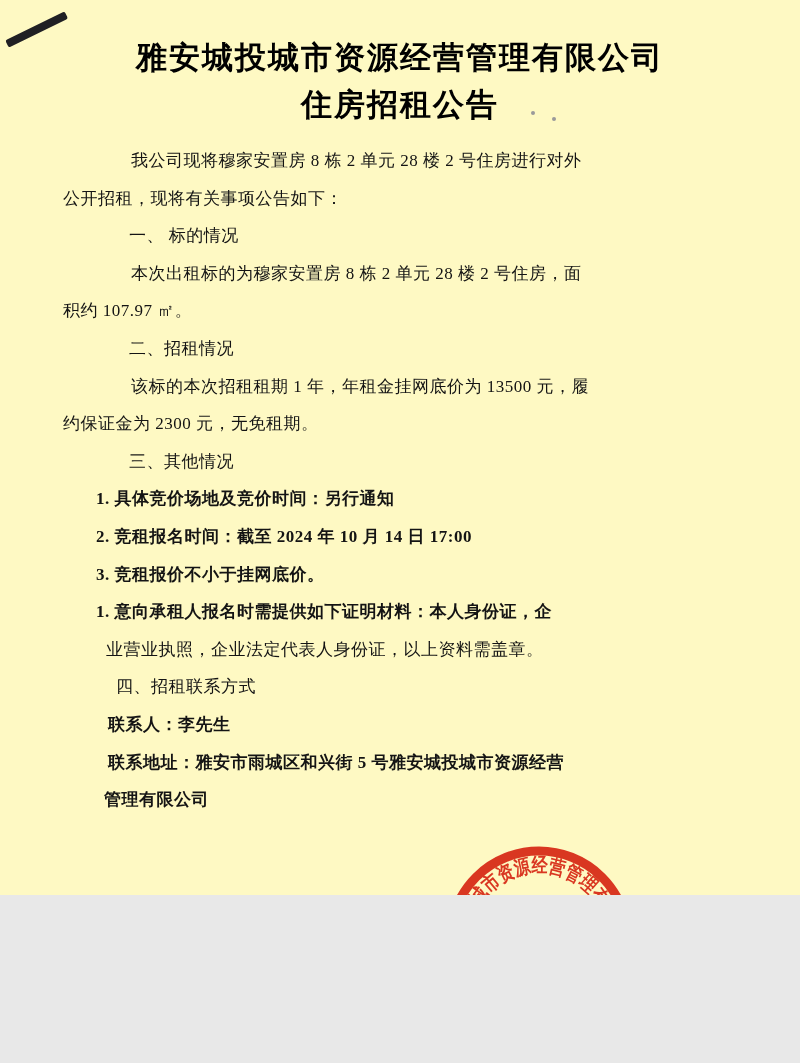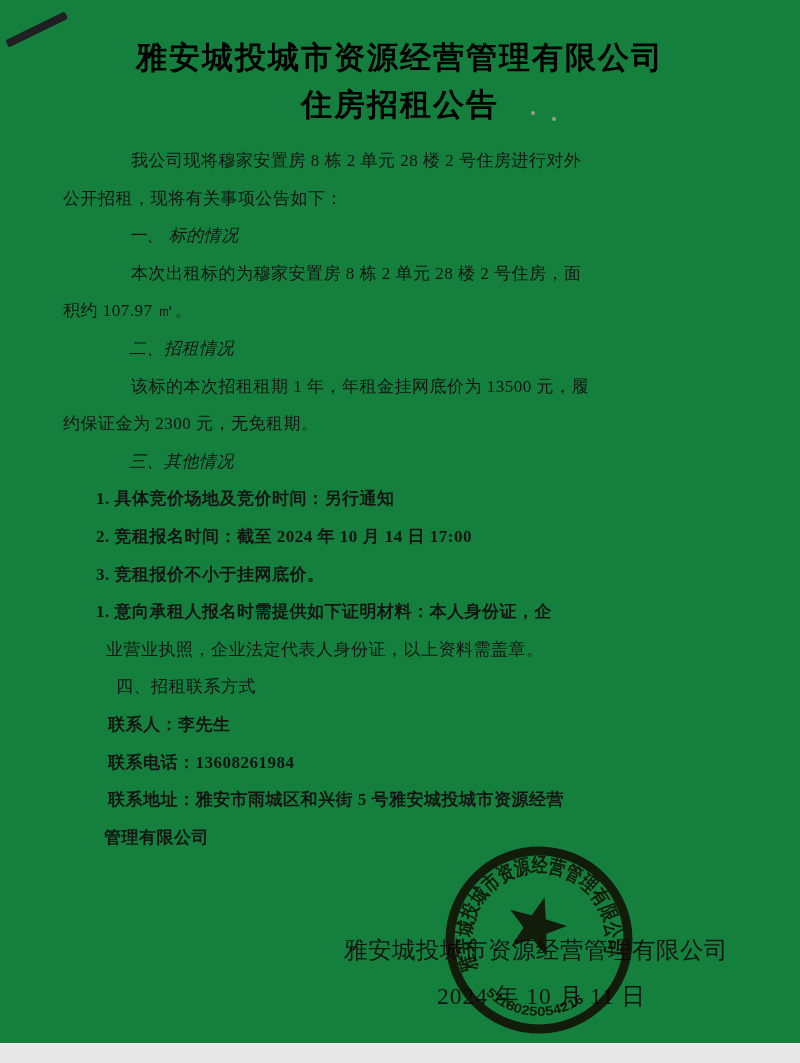--- a/index.html
+++ b/index.html
@@ -1,20 +1,20 @@
 <!DOCTYPE html>
 <html><head>
 <meta charset="utf-8">
 <style>
   html,body { margin:0; padding:0; background:#e8e8e8; }
   .page {
     position:relative;
-    width:800px; height:1043px;
+    width:800px; height:895px;
     margin:0 auto;
-    background:#15803d;
+    background:#fef9c3;
     font-family:"Liberation Serif","DejaVu Serif",serif;
     color:#141414;
     overflow:hidden;
   }
   
   .corner-mark {
     position:absolute; left:7px; top:40px;
     width:66px; height:8px; border-radius:2px;
     background:#202024;
     transform:rotate(-26deg);
@@ -33,21 +33,21 @@
     color:#000;
   }
 
   .body-block {
     margin:14px 60px 0 63px;
     font-size:17px;
     line-height:37.6px;
   }
   .ln { margin:0; white-space:nowrap; letter-spacing:0.5px; }
   .indent       { text-indent:68px; }
-  .heading      { text-indent:66px;font-style:italic; }
+  .heading      { text-indent:66px; }
   .list         { padding-left:33px; font-weight:bold; }
   .list-cont    { padding-left:43px; font-weight:normal; }
   .heading4     { padding-left:53px; font-weight:normal; }
   .contact      { padding-left:45px; font-weight:bold; }
   .contact-cont { padding-left:41px; font-weight:bold; }
 
   .sig-company {
     position:absolute; left:344px; top:934px;
     font-size:23.5px; letter-spacing:0.5px;
     white-space:nowrap;
@@ -89,21 +89,20 @@
     <p class="ln indent">该标的本次招租租期 1 年，年租金挂网底价为 13500 元，履</p>
     <p class="ln">约保证金为 2300 元，无免租期。</p>
     <p class="ln heading">三、其他情况</p>
     <p class="ln list">1. 具体竞价场地及竞价时间：另行通知</p>
     <p class="ln list">2. 竞租报名时间：截至 2024 年 10 月 14 日 17:00</p>
     <p class="ln list">3. 竞租报价不小于挂网底价。</p>
     <p class="ln list">1. 意向承租人报名时需提供如下证明材料：本人身份证，企</p>
     <p class="ln list-cont">业营业执照，企业法定代表人身份证，以上资料需盖章。</p>
     <p class="ln heading4">四、招租联系方式</p>
     <p class="ln contact">联系人：李先生</p>
-    <p class="ln contact">联系电话：13608261984</p>
     <p class="ln contact">联系地址：雅安市雨城区和兴街 5 号雅安城投城市资源经营</p>
     <p class="ln contact-cont">管理有限公司</p>
   </div>
 
   <div class="sig-company">雅安城投城市资源经营管理有限公司</div>
   <div class="sig-date">2024 年 10 月 11 日</div>
 
   <svg class="seal" viewBox="-98 -100 196 200">
     <defs>
       <path id="rimArc" d="M -61.6 28.7 A 68 68 0 1 1 61.6 28.7" fill="none"></path>

